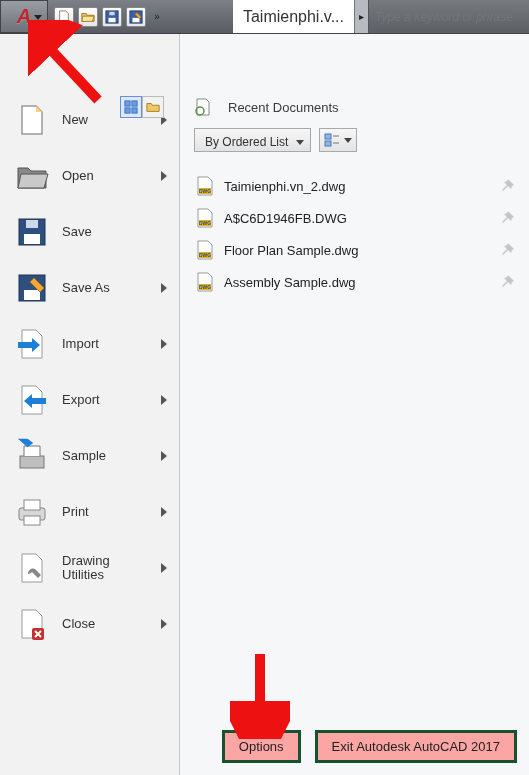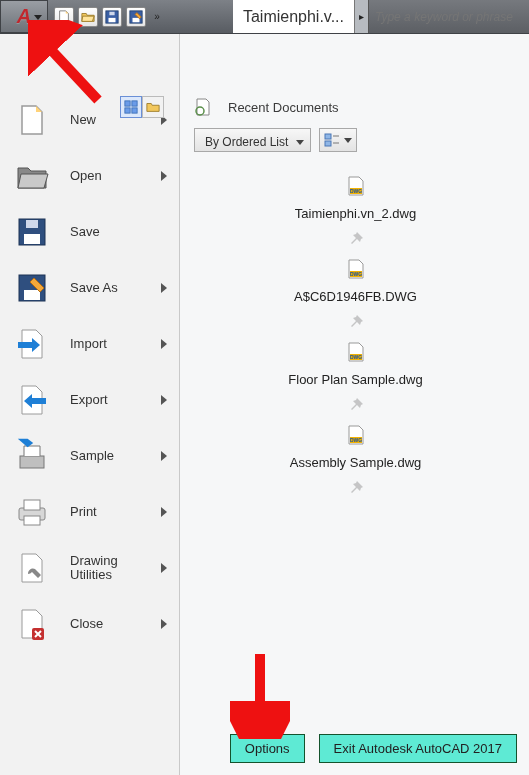--- a/index.html
+++ b/index.html
@@ -63,21 +63,21 @@
     padding-top:58px;
   }
   .view-toggle {
     position:absolute; top:62px; left:120px; display:flex; gap:0;
   }
   .vt-btn { width:22px;height:22px; border:1px solid #6a8fd6; background:#dce8fb; display:flex;align-items:center;justify-content:center;}
   .vt-btn.off { border-color:#bbb; background:#f2f2f2;}
   .vt-svg{width:14px;height:14px;}
 
   .menu-item {
-    display:flex; align-items:center; gap:20px;
+    display:flex; align-items:center; gap:12px;
     height:56px; padding:0 8px 0 14px; cursor:default;
     color:#333;
   }
   .menu-icon { width:36px; height:36px; flex:none; }
   .menu-label { flex:1; font-size:13px; line-height:1.1;}
   .menu-arrow { width:0;height:0;border-top:5px solid transparent;border-bottom:5px solid transparent;border-left:6px solid #555; margin-right:4px;}
 
   
   .right { flex:1; background:#f6f7f8; padding:64px 12px 0 14px; position:relative;}
   .rheader { display:flex; align-items:center; gap:16px; color:#3b3b3b; font-size:13px; margin-bottom:12px;}
@@ -89,31 +89,31 @@
     padding:4px 6px 0 10px; font-size:12px; color:#333;
   }
   .combo .tri{ width:0;height:0;border-left:4px solid transparent;border-right:4px solid transparent;border-top:5px solid #444;}
   .iconbtn {
     background:linear-gradient(#f7f7f7,#e3e3e3); border:1px solid #a8a8a8;
     padding:3px 4px; display:flex; align-items:center; gap:4px;
   }
   .iconbtn svg{width:16px;height:16px;}
   .iconbtn .tri{ width:0;height:0;border-left:4px solid transparent;border-right:4px solid transparent;border-top:5px solid #444;}
 
-  .doc-row{ display:flex; align-items:center; gap:10px; padding:6px 2px;flex-direction:column; }
+  .doc-row{ display:flex; align-items:center; gap:10px; padding:6px 2px; }
   .doc-row .dwg-ico{ width:18px;height:20px; flex:none;}
   .doc-row .name{ flex:1; font-size:13px; color:#222; }
   .doc-row .pin{ width:16px;height:16px; opacity:.45;}
   .pin svg{width:16px;height:16px;}
 
   .footer{
     position:absolute; bottom:12px; right:12px; display:flex; gap:14px;
   }
   .footer button{
-    background:#5eead4; border:1px solid #14532d; padding:6px 14px; font-size:13px; color:#222;
+    background:#fca5a5; border:3px solid #14532d; padding:6px 14px; font-size:13px; color:#222;
   }
 
   
   .arrow1{ position:absolute; top:20px; left:28px; width:90px; height:90px; pointer-events:none;}
   .arrow2{ position:absolute; bottom:36px; left:230px; width:60px; height:90px; pointer-events:none;}
 </style>
 </head>
 <body>
 
 <div class="topbar">

